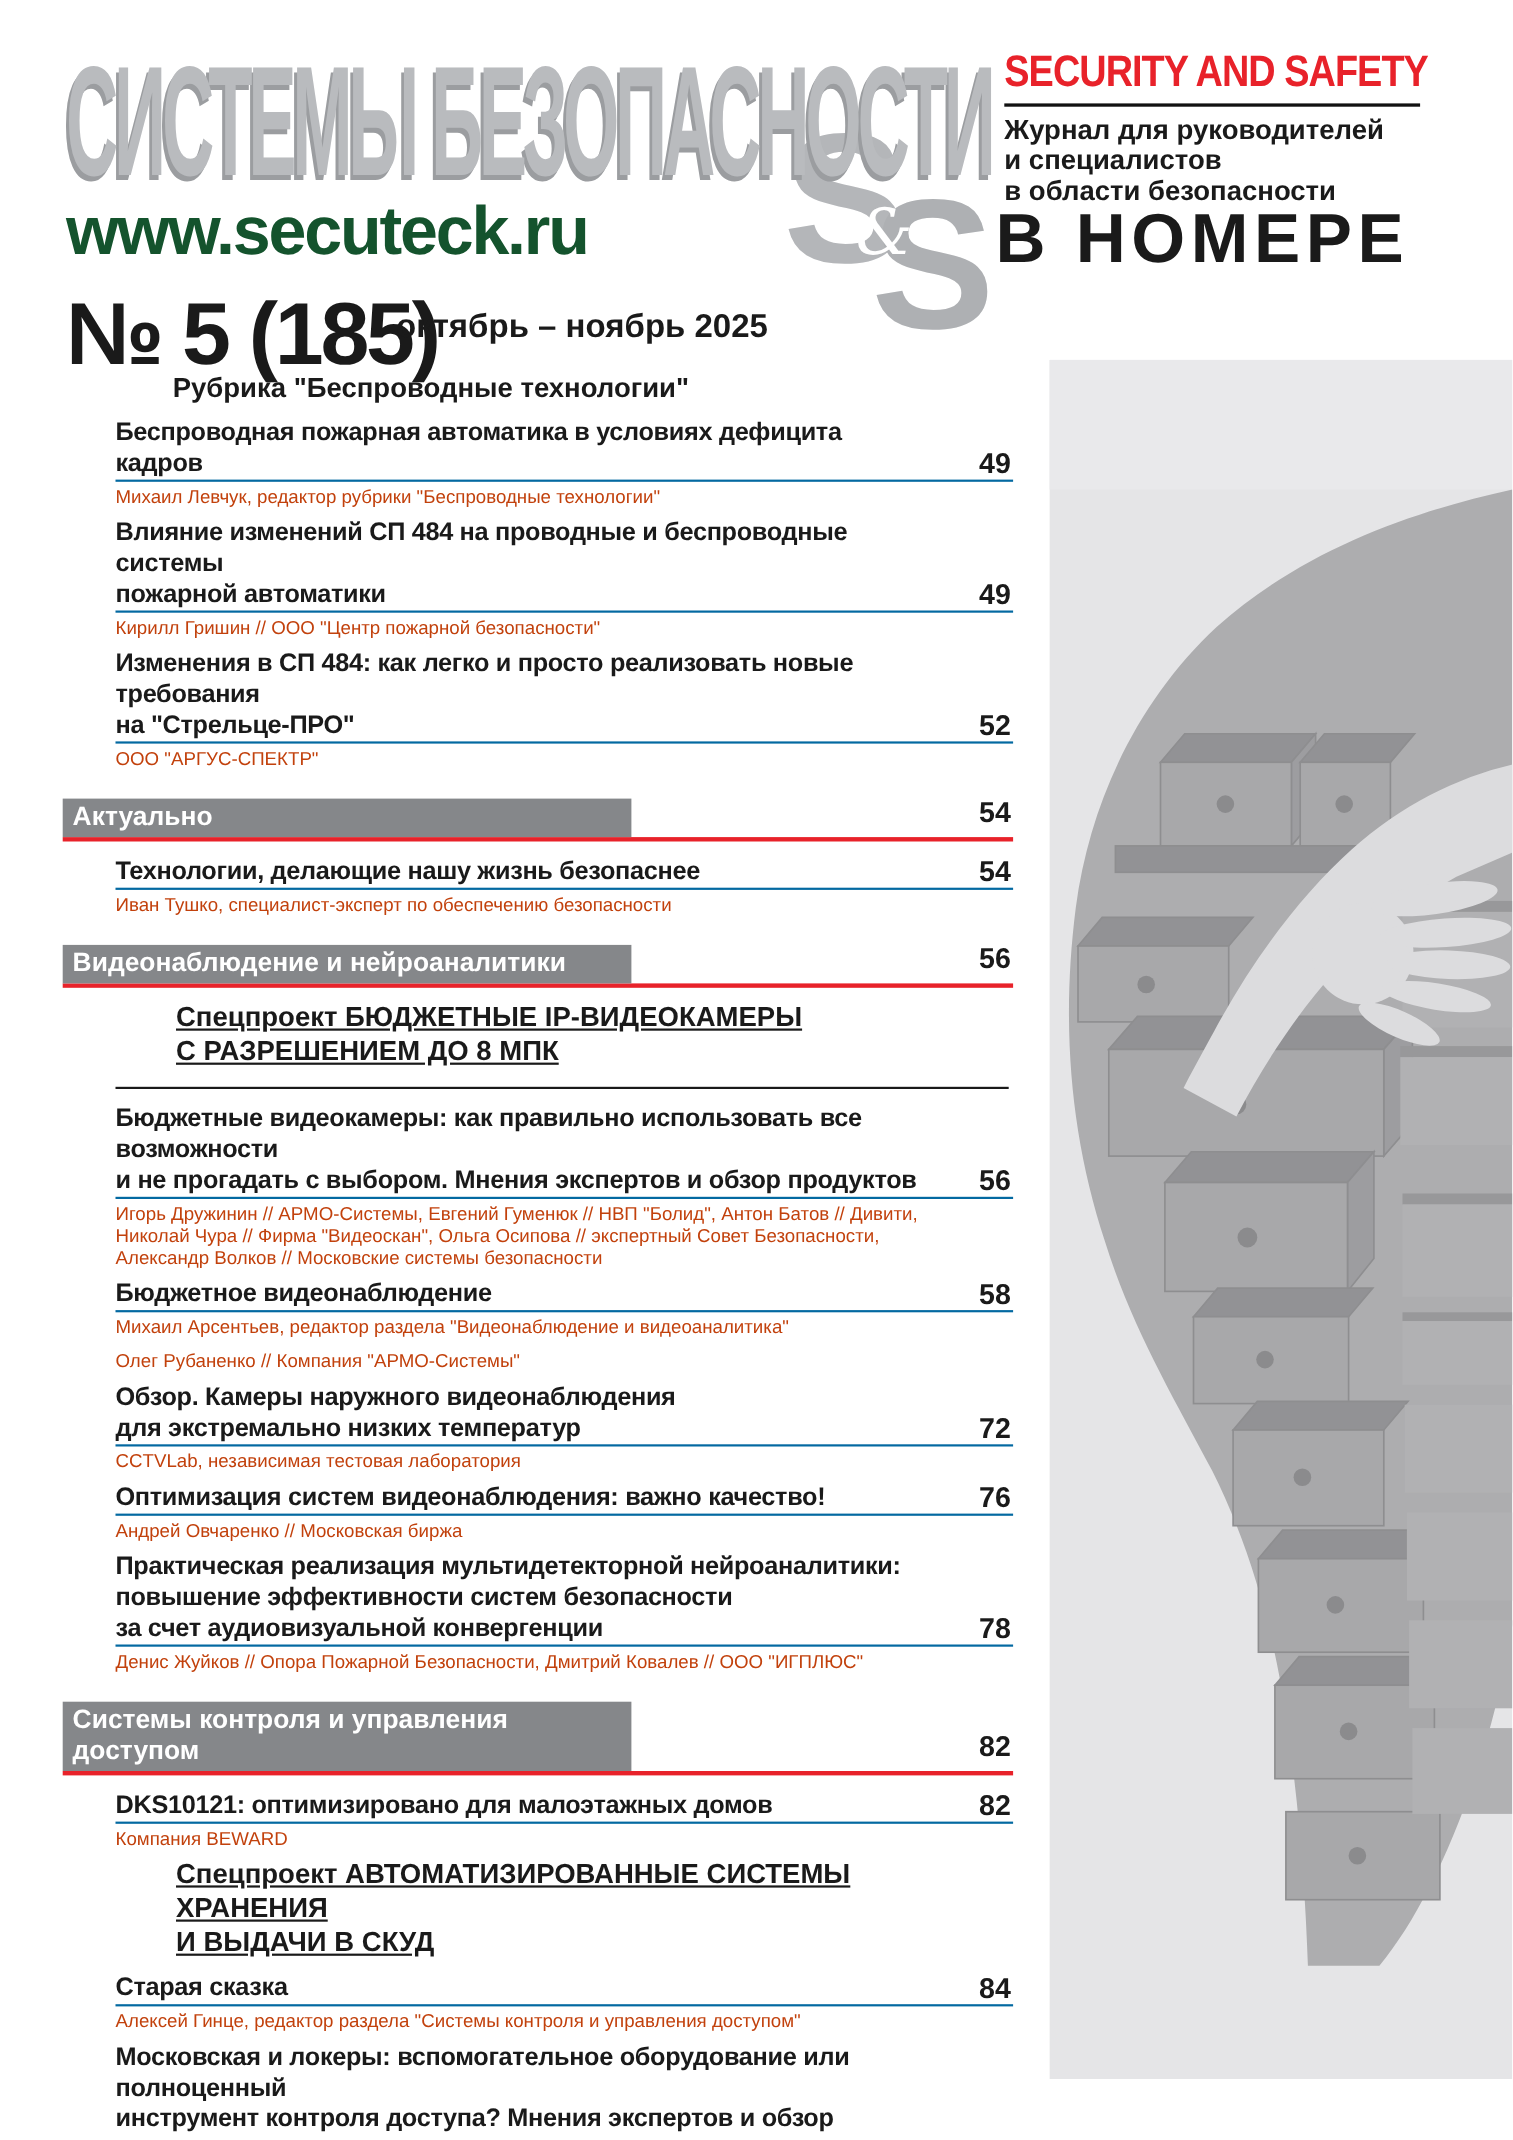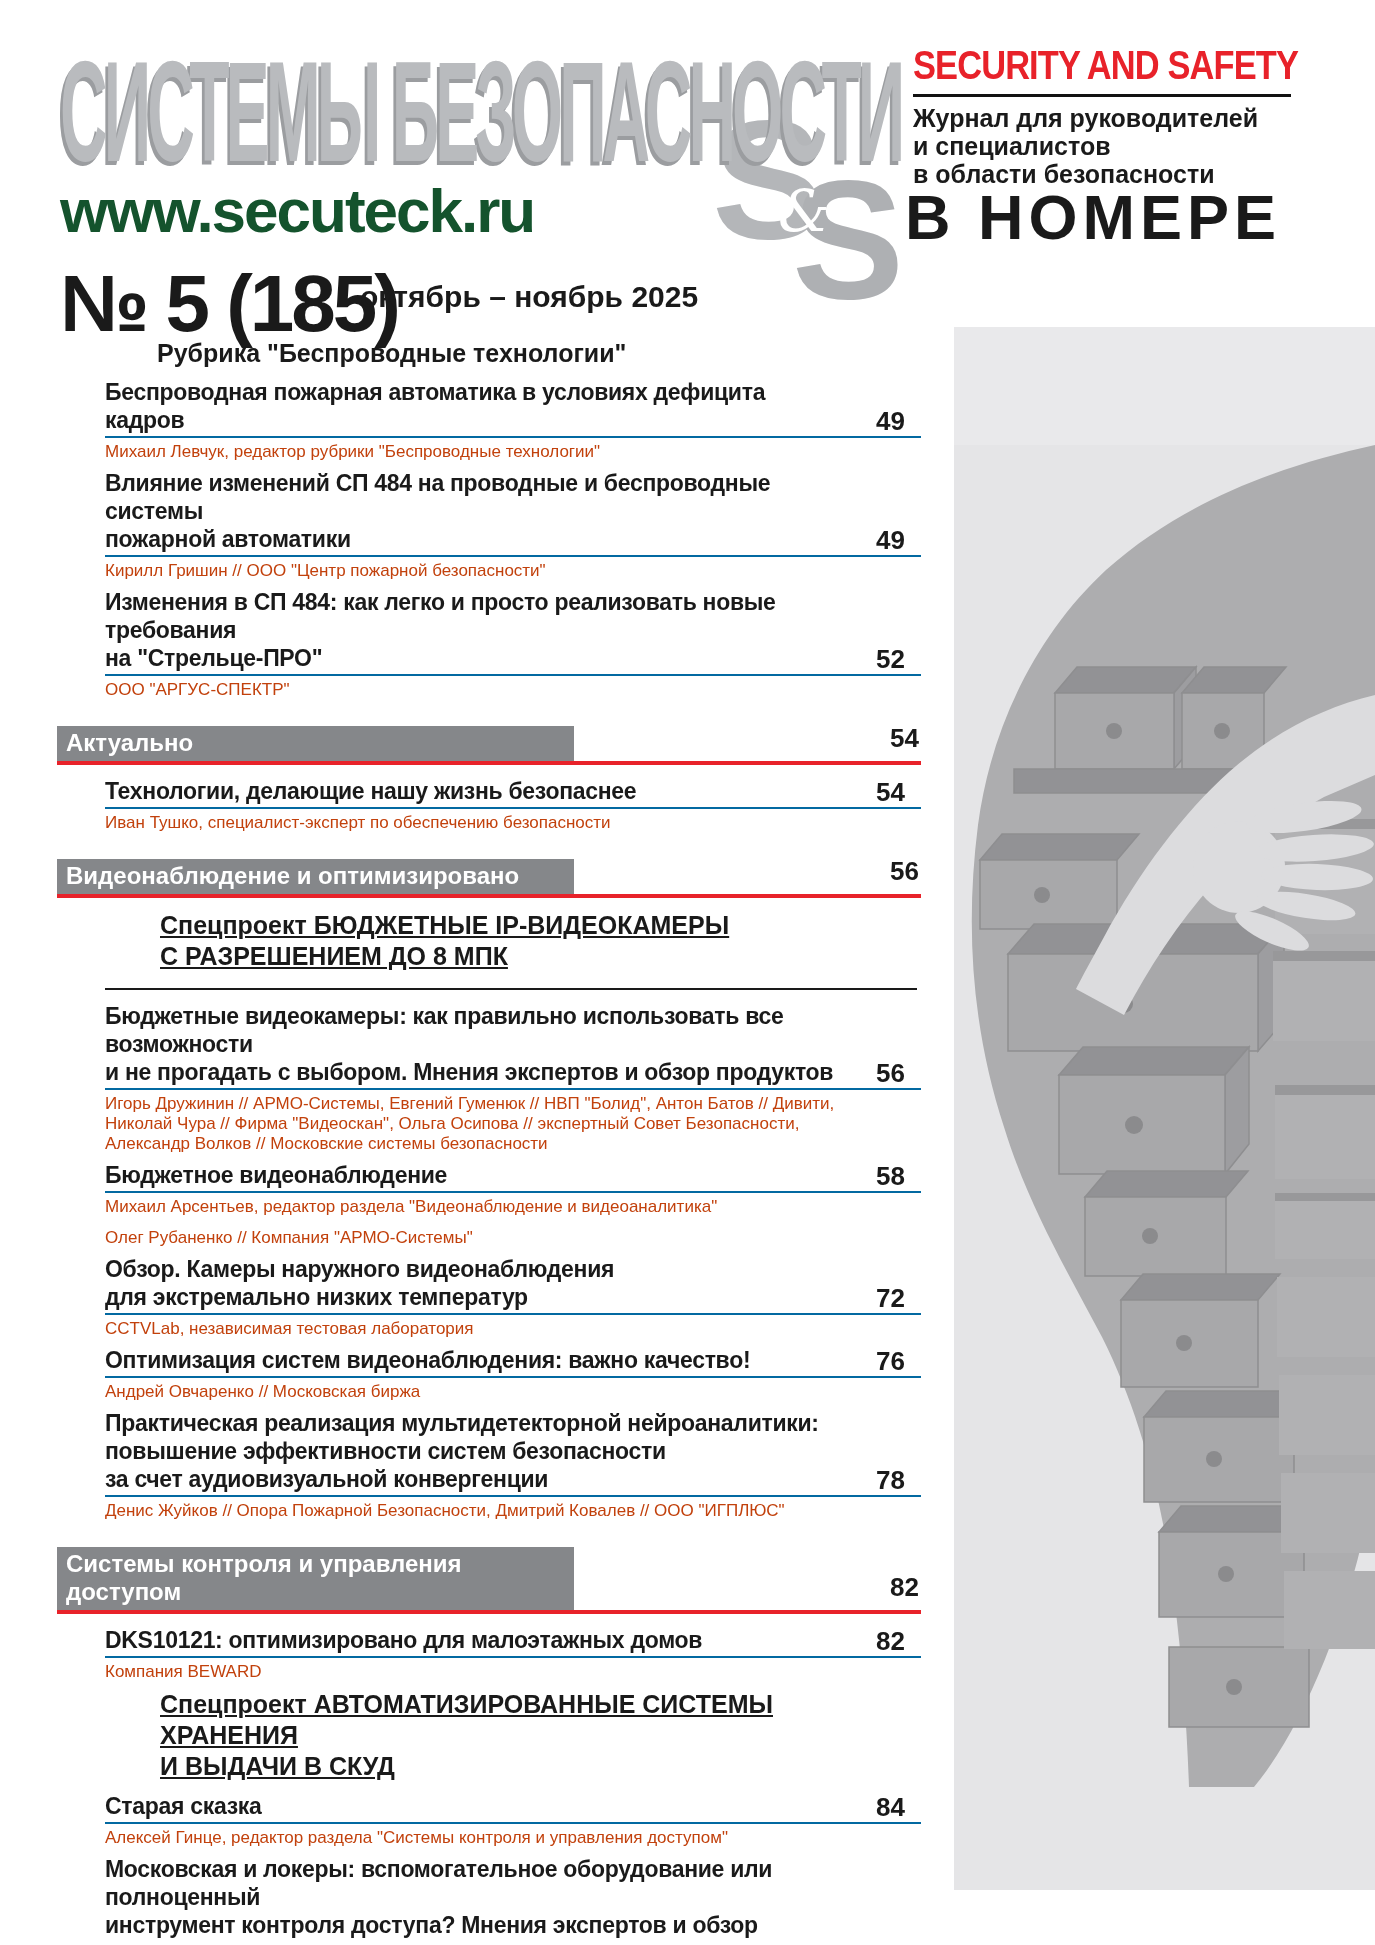--- a/index.html
+++ b/index.html
@@ -49,21 +49,21 @@
   .spec{font-size:25px;font-weight:bold;margin:4px 4px 10px 48px;line-height:31px;text-decoration:underline;}
   .spec.ruled{border-bottom:2px solid #1a1a1a;padding-bottom:16px;margin-bottom:12px;}
   .spec .sl{display:block;margin-left:55px;}
   .art{margin:0 0 7px 48px;position:relative;}
   .art .ttl{
     position:relative;font-size:23px;font-weight:bold;line-height:28px;
     border-bottom:2px solid #0369a1;padding:0 85px 2px 0;letter-spacing:-0.3px;
   }
   .art .tl{display:block;}
   .art .pg{
-    position:absolute;right:16px;bottom:1px;font-size:26px;font-weight:bold;letter-spacing:0;
+    position:absolute;right:2px;bottom:1px;font-size:26px;font-weight:bold;letter-spacing:0;
   }
   .art .byl{font-size:17px;line-height:20px;padding-top:4px;color:#c2410c;}
   .art .bl{display:block;}
   .sec{position:relative;margin:26px 0 12px 0;border-bottom:4px solid #e8222a;}
   .sec .box{
     width:508px;background:#85878a;color:#ffffff;font-size:24px;font-weight:bold;
     padding:3px 0 4px 9px;line-height:28px;
   }
   .sec .pg{position:absolute;right:2px;bottom:7px;font-size:26px;font-weight:bold;color:#1a1a1a;}
   
@@ -211,21 +211,21 @@
     <div class="ttl">
       <span class="tl">Технологии, делающие нашу жизнь безопаснее</span>
       <span class="pg">54</span>
     </div>
     <div class="byl">
       <span class="bl">Иван Тушко, специалист-эксперт по обеспечению безопасности</span>
     </div>
   </div>
 
   <div class="sec">
-    <div class="box">Видеонаблюдение и оптимизировано</div>
+    <div class="box">Видеонаблюдение и нейроаналитики</div>
     <span class="pg">56</span>
   </div>
 
   <div class="spec ruled">
     <span class="sl">Спецпроект БЮДЖЕТНЫЕ IP-ВИДЕОКАМЕРЫ</span>
     <span class="sl">С РАЗРЕШЕНИЕМ ДО 8 МПК</span>
   </div>
 
   <div class="art">
     <div class="ttl">

